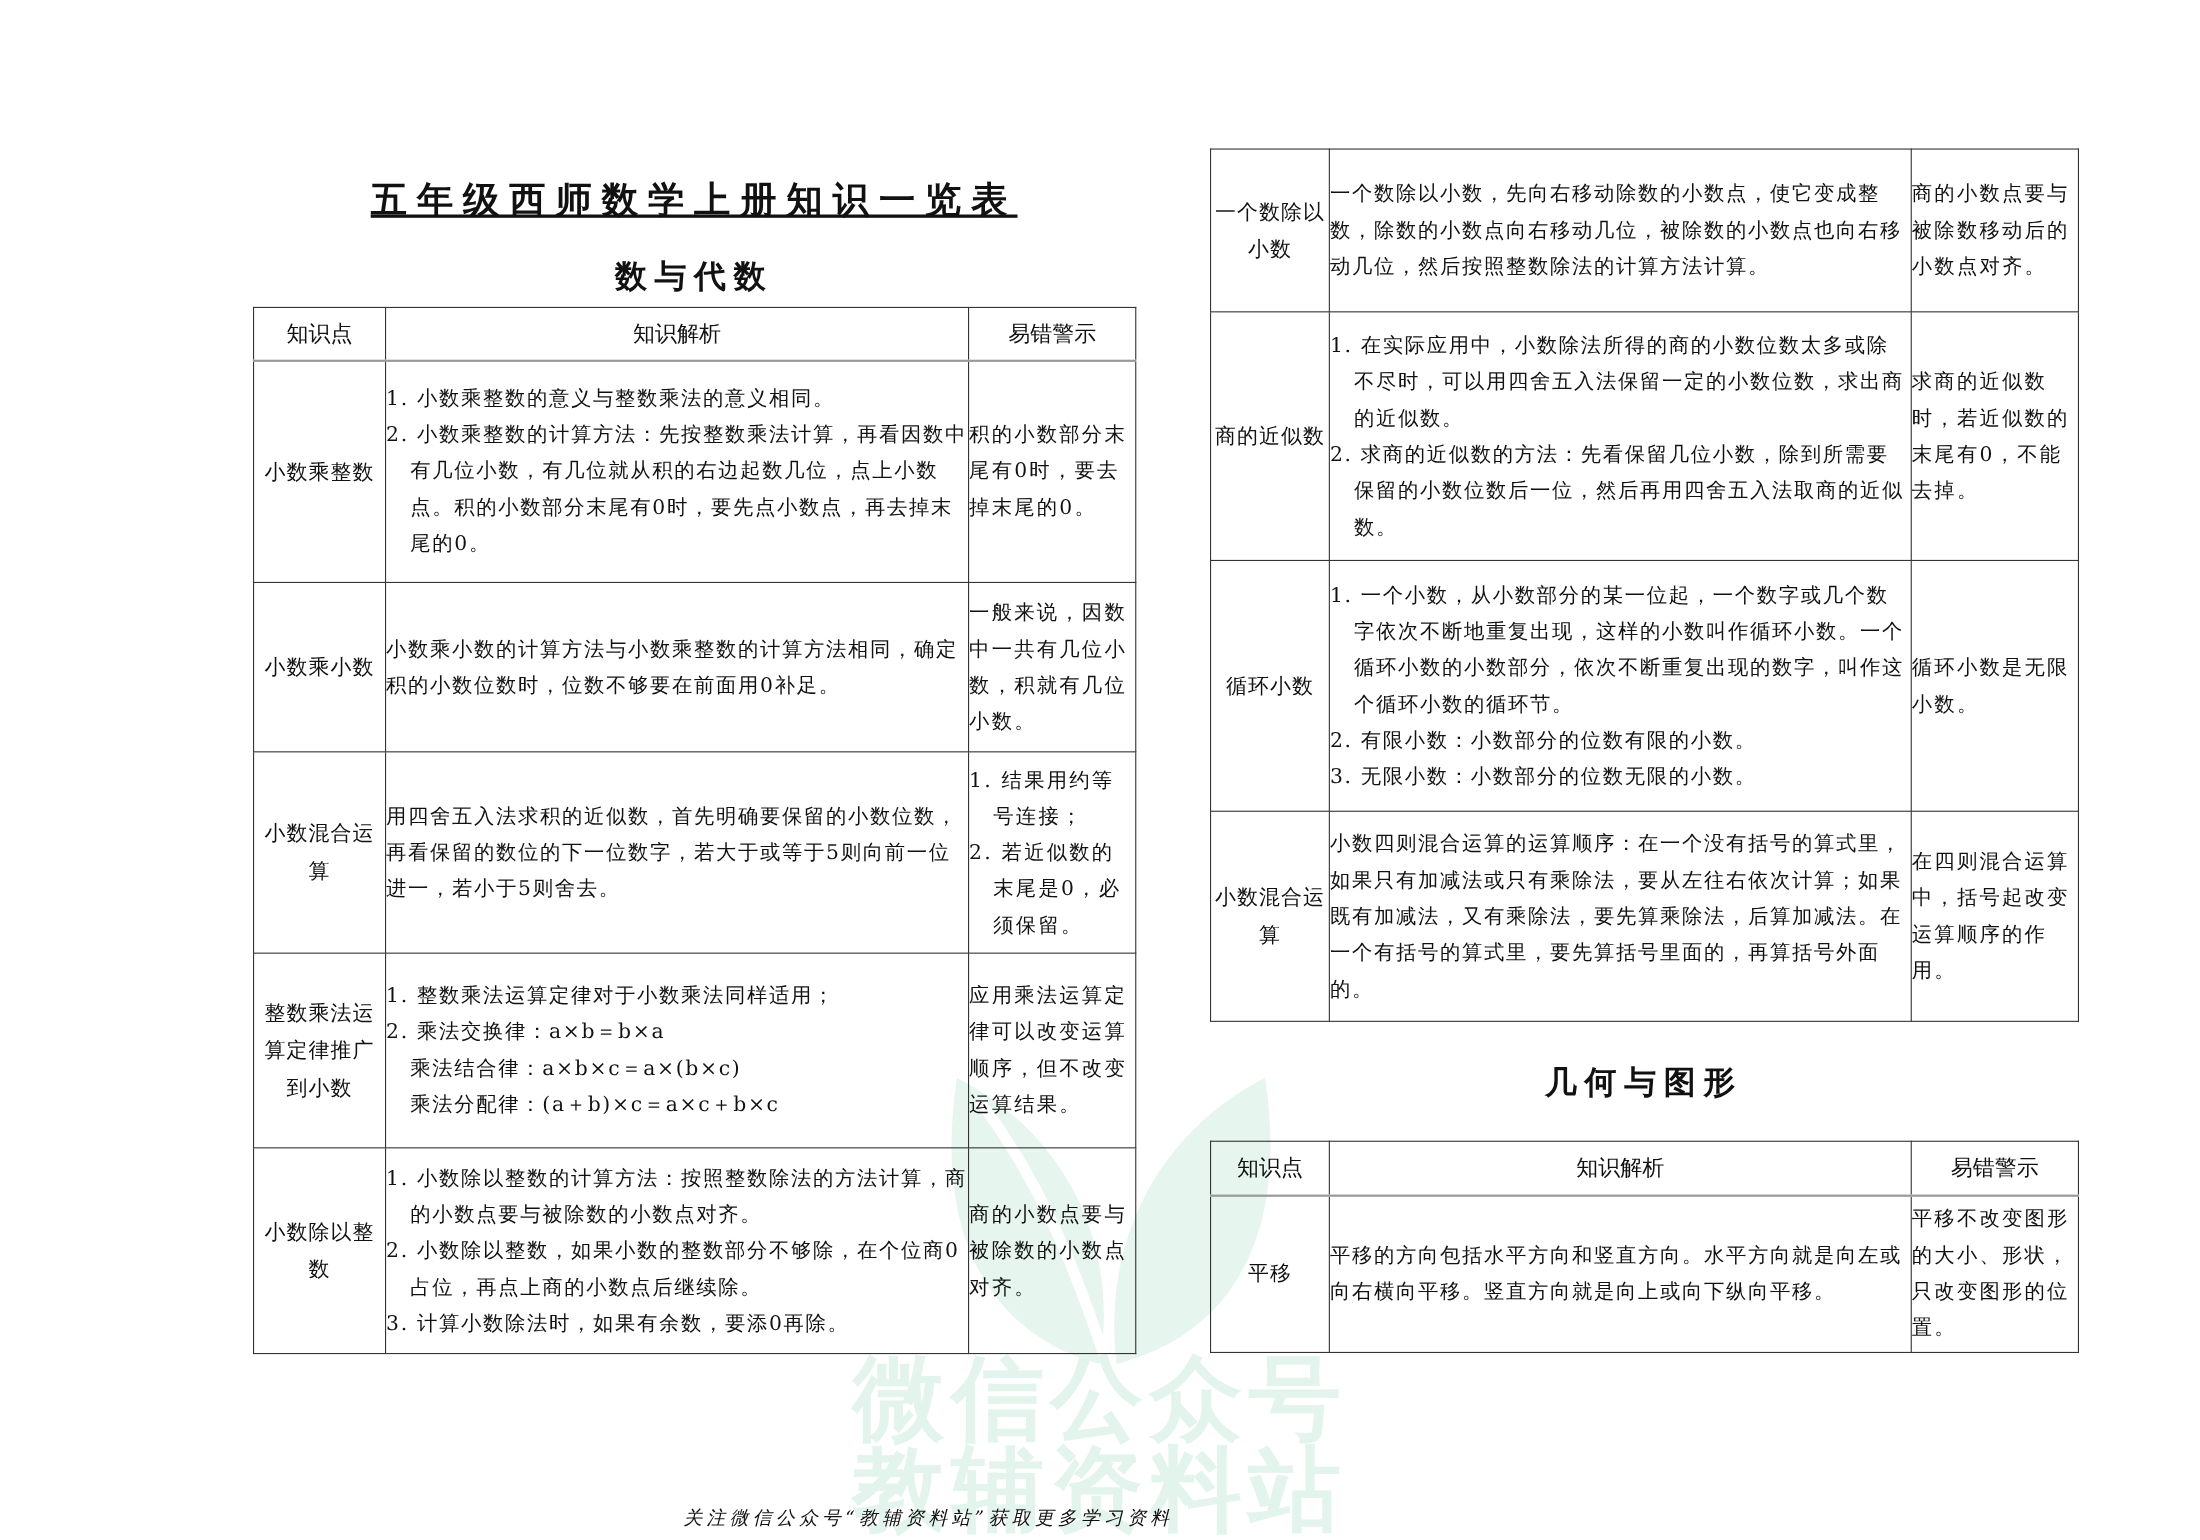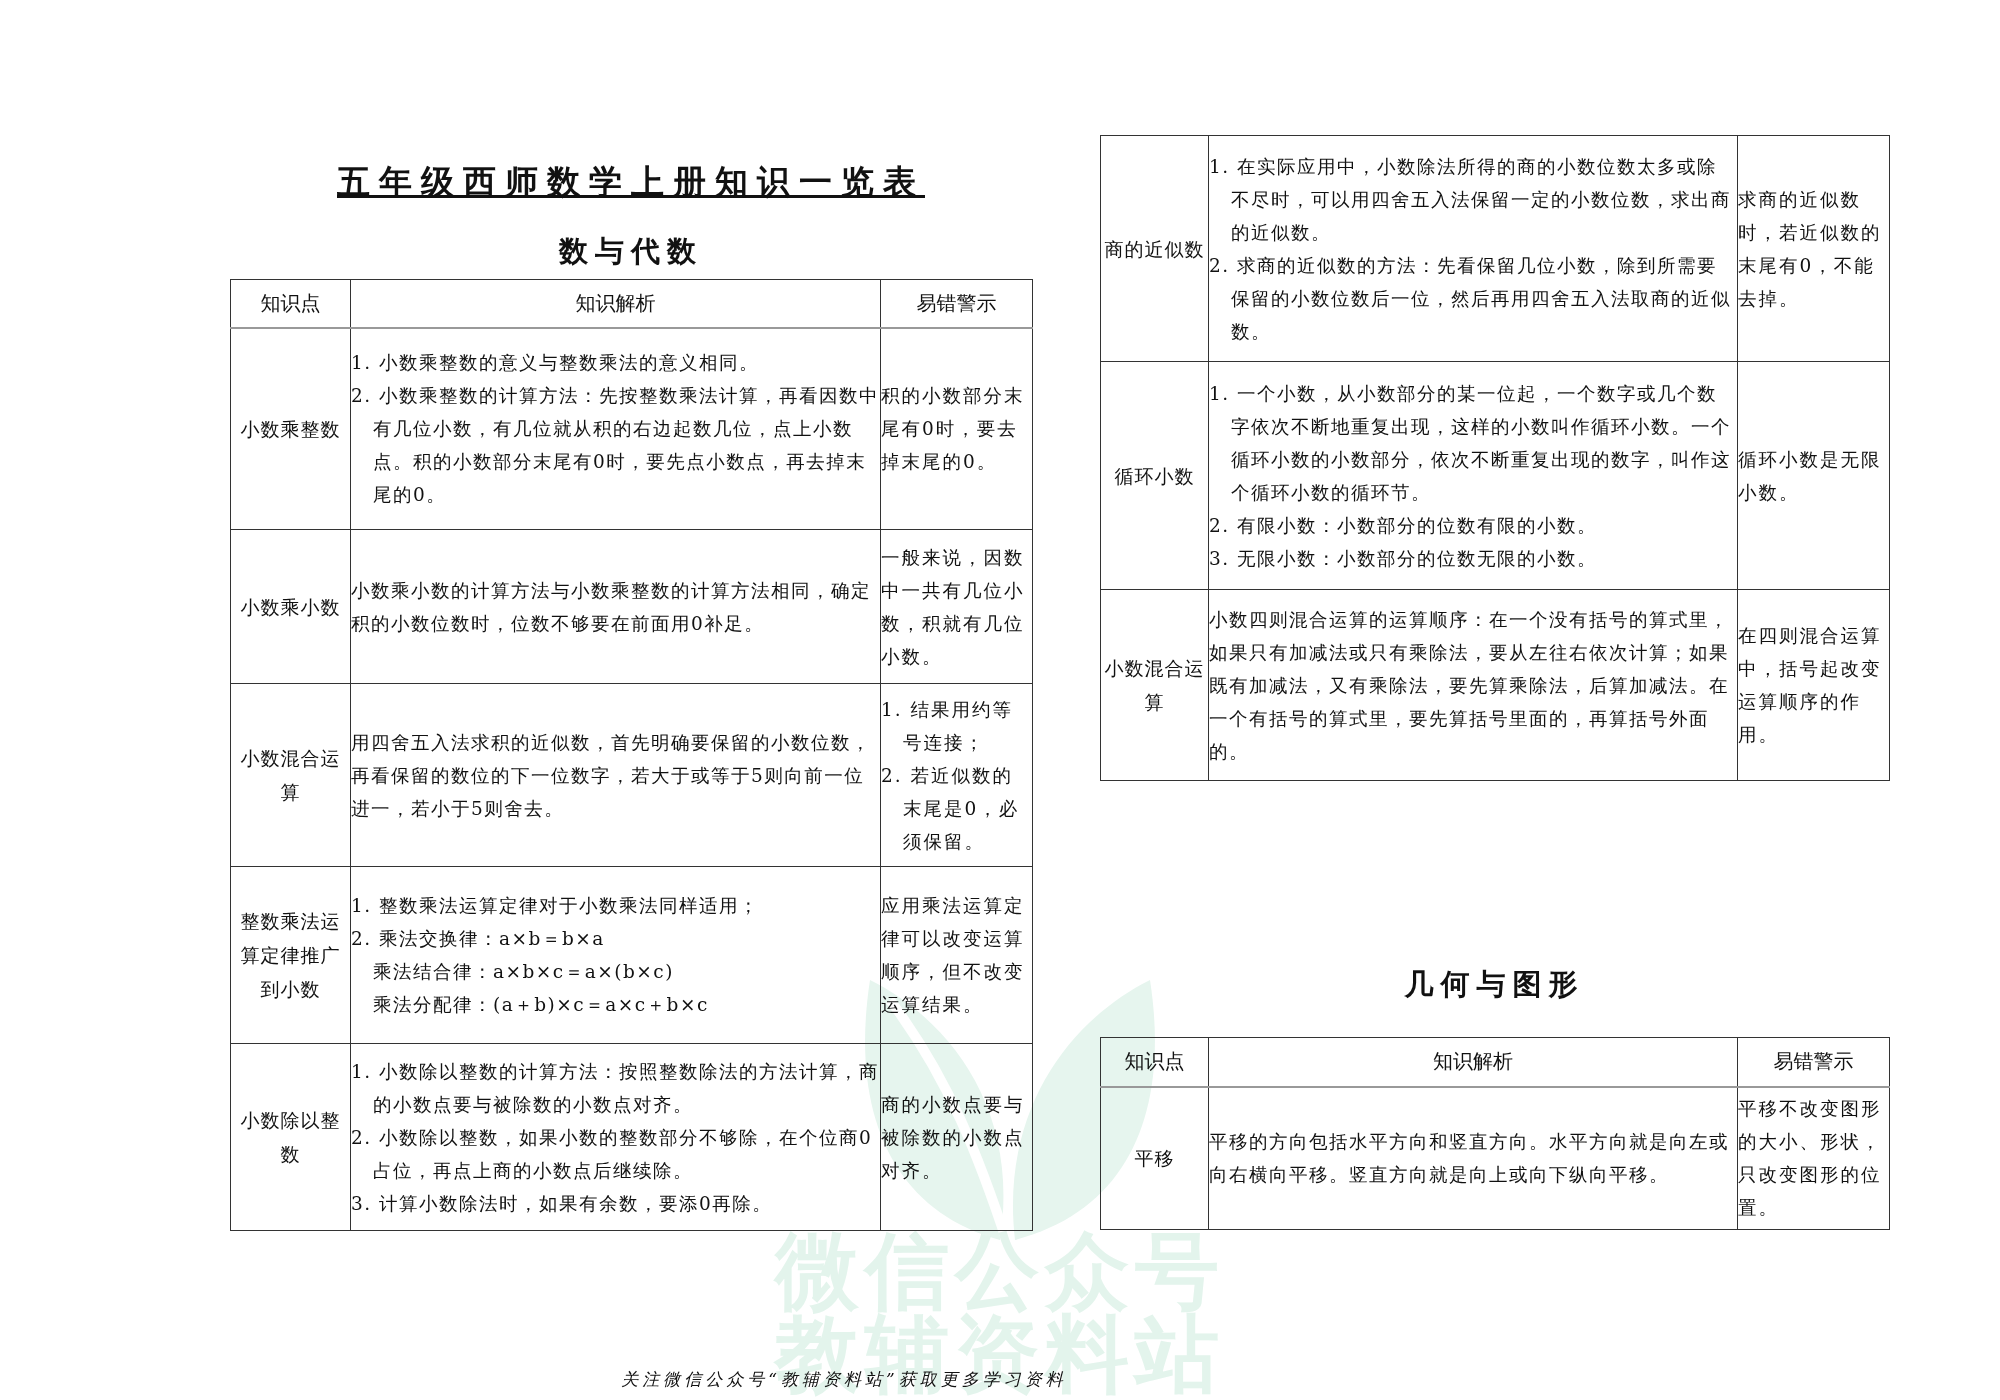--- a/index.html
+++ b/index.html
@@ -104,20 +104,25 @@
 </tbody>
   </table>
 
 <table class="kt" style="left:1100px;top:135px;width:789px;">
   <colgroup>
       <col style="width:108px">
       <col style="width:529px">
       <col style="width:152px">
     </colgroup>
   <tbody>
+      <tr style="height:148px">
+    <td class="k">一个数除以小数</td>
+    <td class="a">一个数除以小数，先向右移动除数的小数点，使它变成整数，除数的小数点向右移动几位，被除数的小数点也向右移动几位，然后按照整数除法的计算方法计算。</td>
+    <td class="w">商的小数点要与被除数移动后的小数点对齐。</td>
+  </tr>
   <tr style="height:226px">
     <td class="k">商的近似数</td>
     <td class="a">
       <div class="ol">
         <div class="li">1. 在实际应用中，小数除法所得的商的小数位数太多或除不尽时，可以用四舍五入法保留一定的小数位数，求出商的近似数。</div>
         <div class="li">2. 求商的近似数的方法：先看保留几位小数，除到所需要保留的小数位数后一位，然后再用四舍五入法取商的近似数。</div>
       </div>
     </td>
     <td class="w">求商的近似数时，若近似数的末尾有0，不能去掉。</td>
   </tr>

